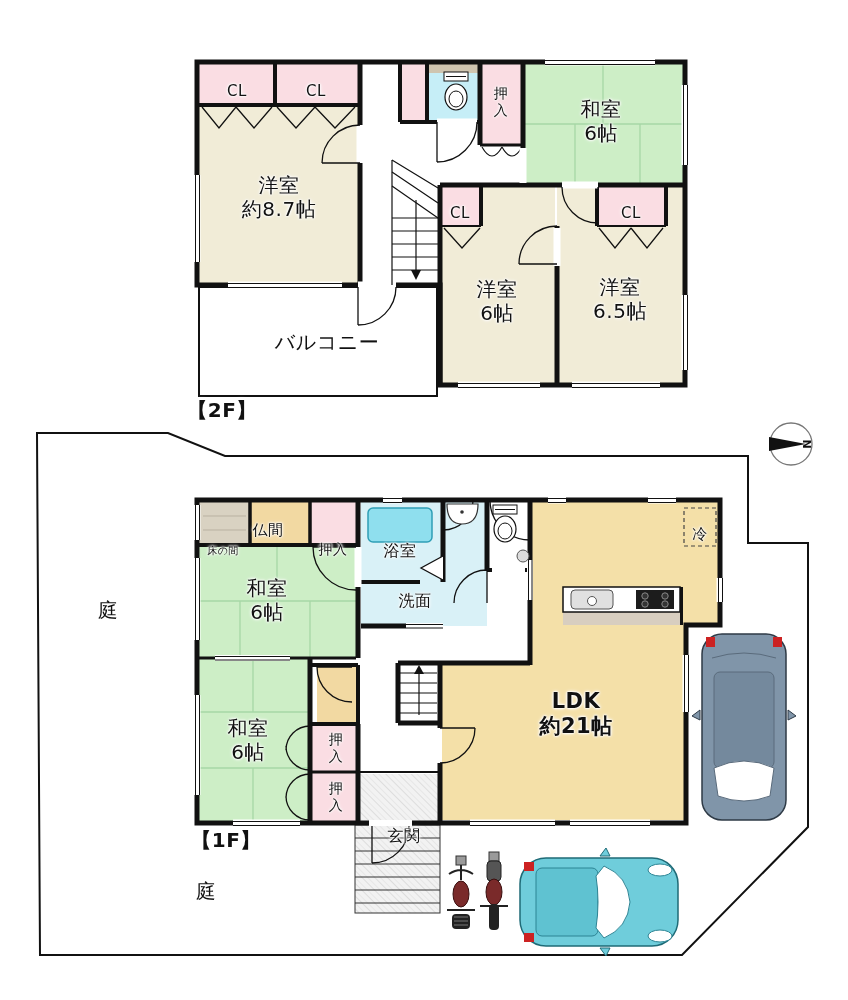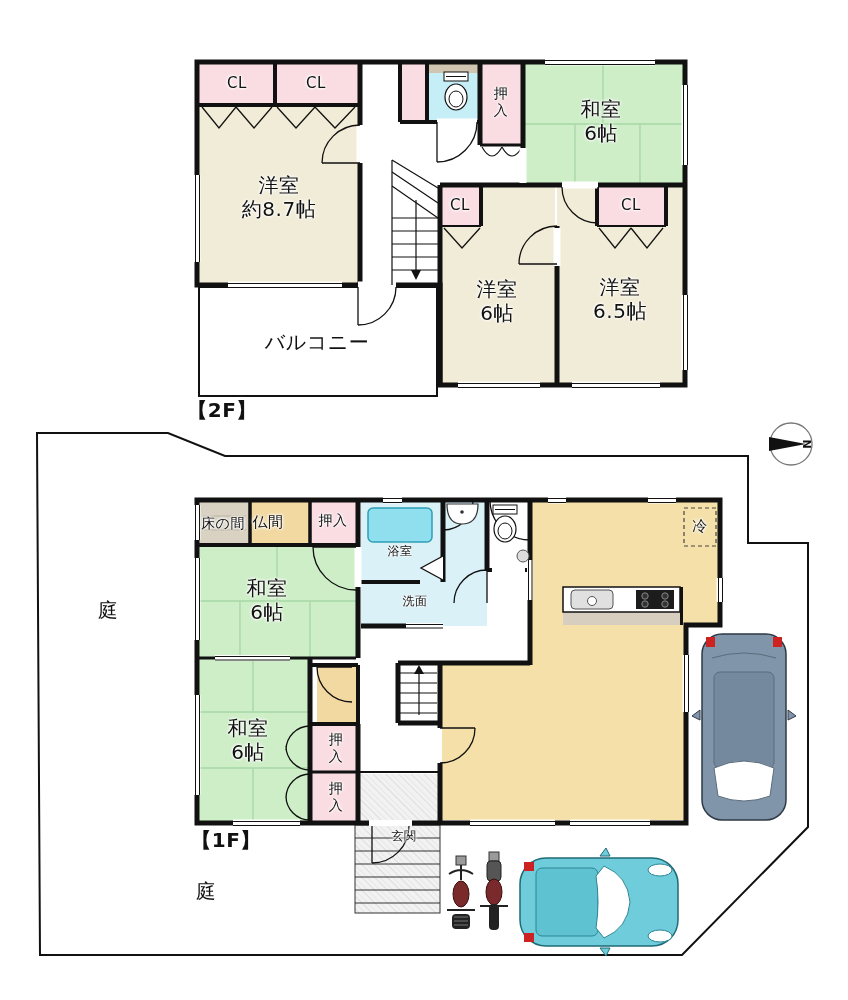--- a/index.html
+++ b/index.html
@@ -2,22 +2,22 @@
 <html><head>
 <meta charset="utf-8">
 <style>
   html,body{margin:0;padding:0;background:#fff;}
   #stage{position:relative;width:848px;height:1000px;background:#fff;overflow:hidden;
          font-family:"DejaVu Sans","Liberation Sans",sans-serif;}
   #plan-svg{position:absolute;left:0;top:0;}
   .lbl{position:absolute;transform:translate(-50%,-50%);color:#111;white-space:pre-line;
        text-align:center;line-height:1.18;letter-spacing:0.5px;
        text-shadow:0 0 2px #fff,0 0 2px #fff,0 0 3px #fff,0 0 4px #fff;}
-  .s17{font-size:20px;} .s15{font-size:15px;} .s14{font-size:14px;}
-  .s11{font-size:14px;} .s16{font-size:12px;} .s21{font-size:21px;font-weight:bold;}
+  .s17{font-size:20px;} .s15{font-size:15px;margin-top:8px;} .s14{font-size:14px;}
+  .s11{font-size:10px;margin-top:28px;} .s16{font-size:16px;} .s21{font-size:21px;font-weight:bold;}
   .s20{font-size:20px;} .tag{font-size:20px;font-weight:bold;}
 </style>
 </head>
 <body>
 
 <div id="stage">
 <svg id="plan-svg" width="848" height="1000" viewBox="0 0 848 1000">
   <defs>
     <pattern id="hatch" width="9" height="9" patternUnits="userSpaceOnUse" patternTransform="rotate(45)">
       <rect width="9" height="9" fill="#f2f2f2"></rect>
@@ -327,31 +327,33 @@
   <div class="lbl s14" style="left:501px;top:102px">押
 入</div>
   <div class="lbl s17" style="left:601px;top:122px">和室
 6帖</div>
   <div class="lbl s15" style="left:460px;top:206px">CL</div>
   <div class="lbl s15" style="left:631px;top:206px">CL</div>
   <div class="lbl s17" style="left:497px;top:302px">洋室
 6帖</div>
   <div class="lbl s17" style="left:620px;top:300px">洋室
 6.5帖</div>
-  <div class="lbl s17" style="left:317px;top:343px">バルコニー</div>
+  <div class="lbl s17" style="left:327px;top:343px">バルコニー</div>
   <div class="lbl tag" style="left:222px;top:411px">【2F】</div>
 
   <div class="lbl s11" style="left:223px;top:523px">床の間</div>
   <div class="lbl s15" style="left:268px;top:523px">仏間</div>
-  <div class="lbl s14" style="left:333px;top:520px">押入</div>
+  <div class="lbl s14" style="left:333px;top:549px">押入</div>
   <div class="lbl s17" style="left:267px;top:601px">和室
 6帖</div>
   <div class="lbl s16" style="left:400px;top:551px">浴室</div>
   <div class="lbl s16" style="left:415px;top:601px">洗面</div>
   <div class="lbl s15" style="left:700px;top:527px">冷</div>
+  <div class="lbl s21" style="left:576px;top:714px">LDK
+約21帖</div>
   <div class="lbl s17" style="left:248px;top:741px">和室
 6帖</div>
   <div class="lbl s14" style="left:336px;top:748px">押
 入</div>
   <div class="lbl s14" style="left:336px;top:797px">押
 入</div>
   <div class="lbl s16" style="left:404px;top:836px">玄関</div>
   <div class="lbl tag" style="left:226px;top:841px">【1F】</div>
   <div class="lbl s20" style="left:108px;top:611px">庭</div>
   <div class="lbl s20" style="left:206px;top:892px">庭</div>

